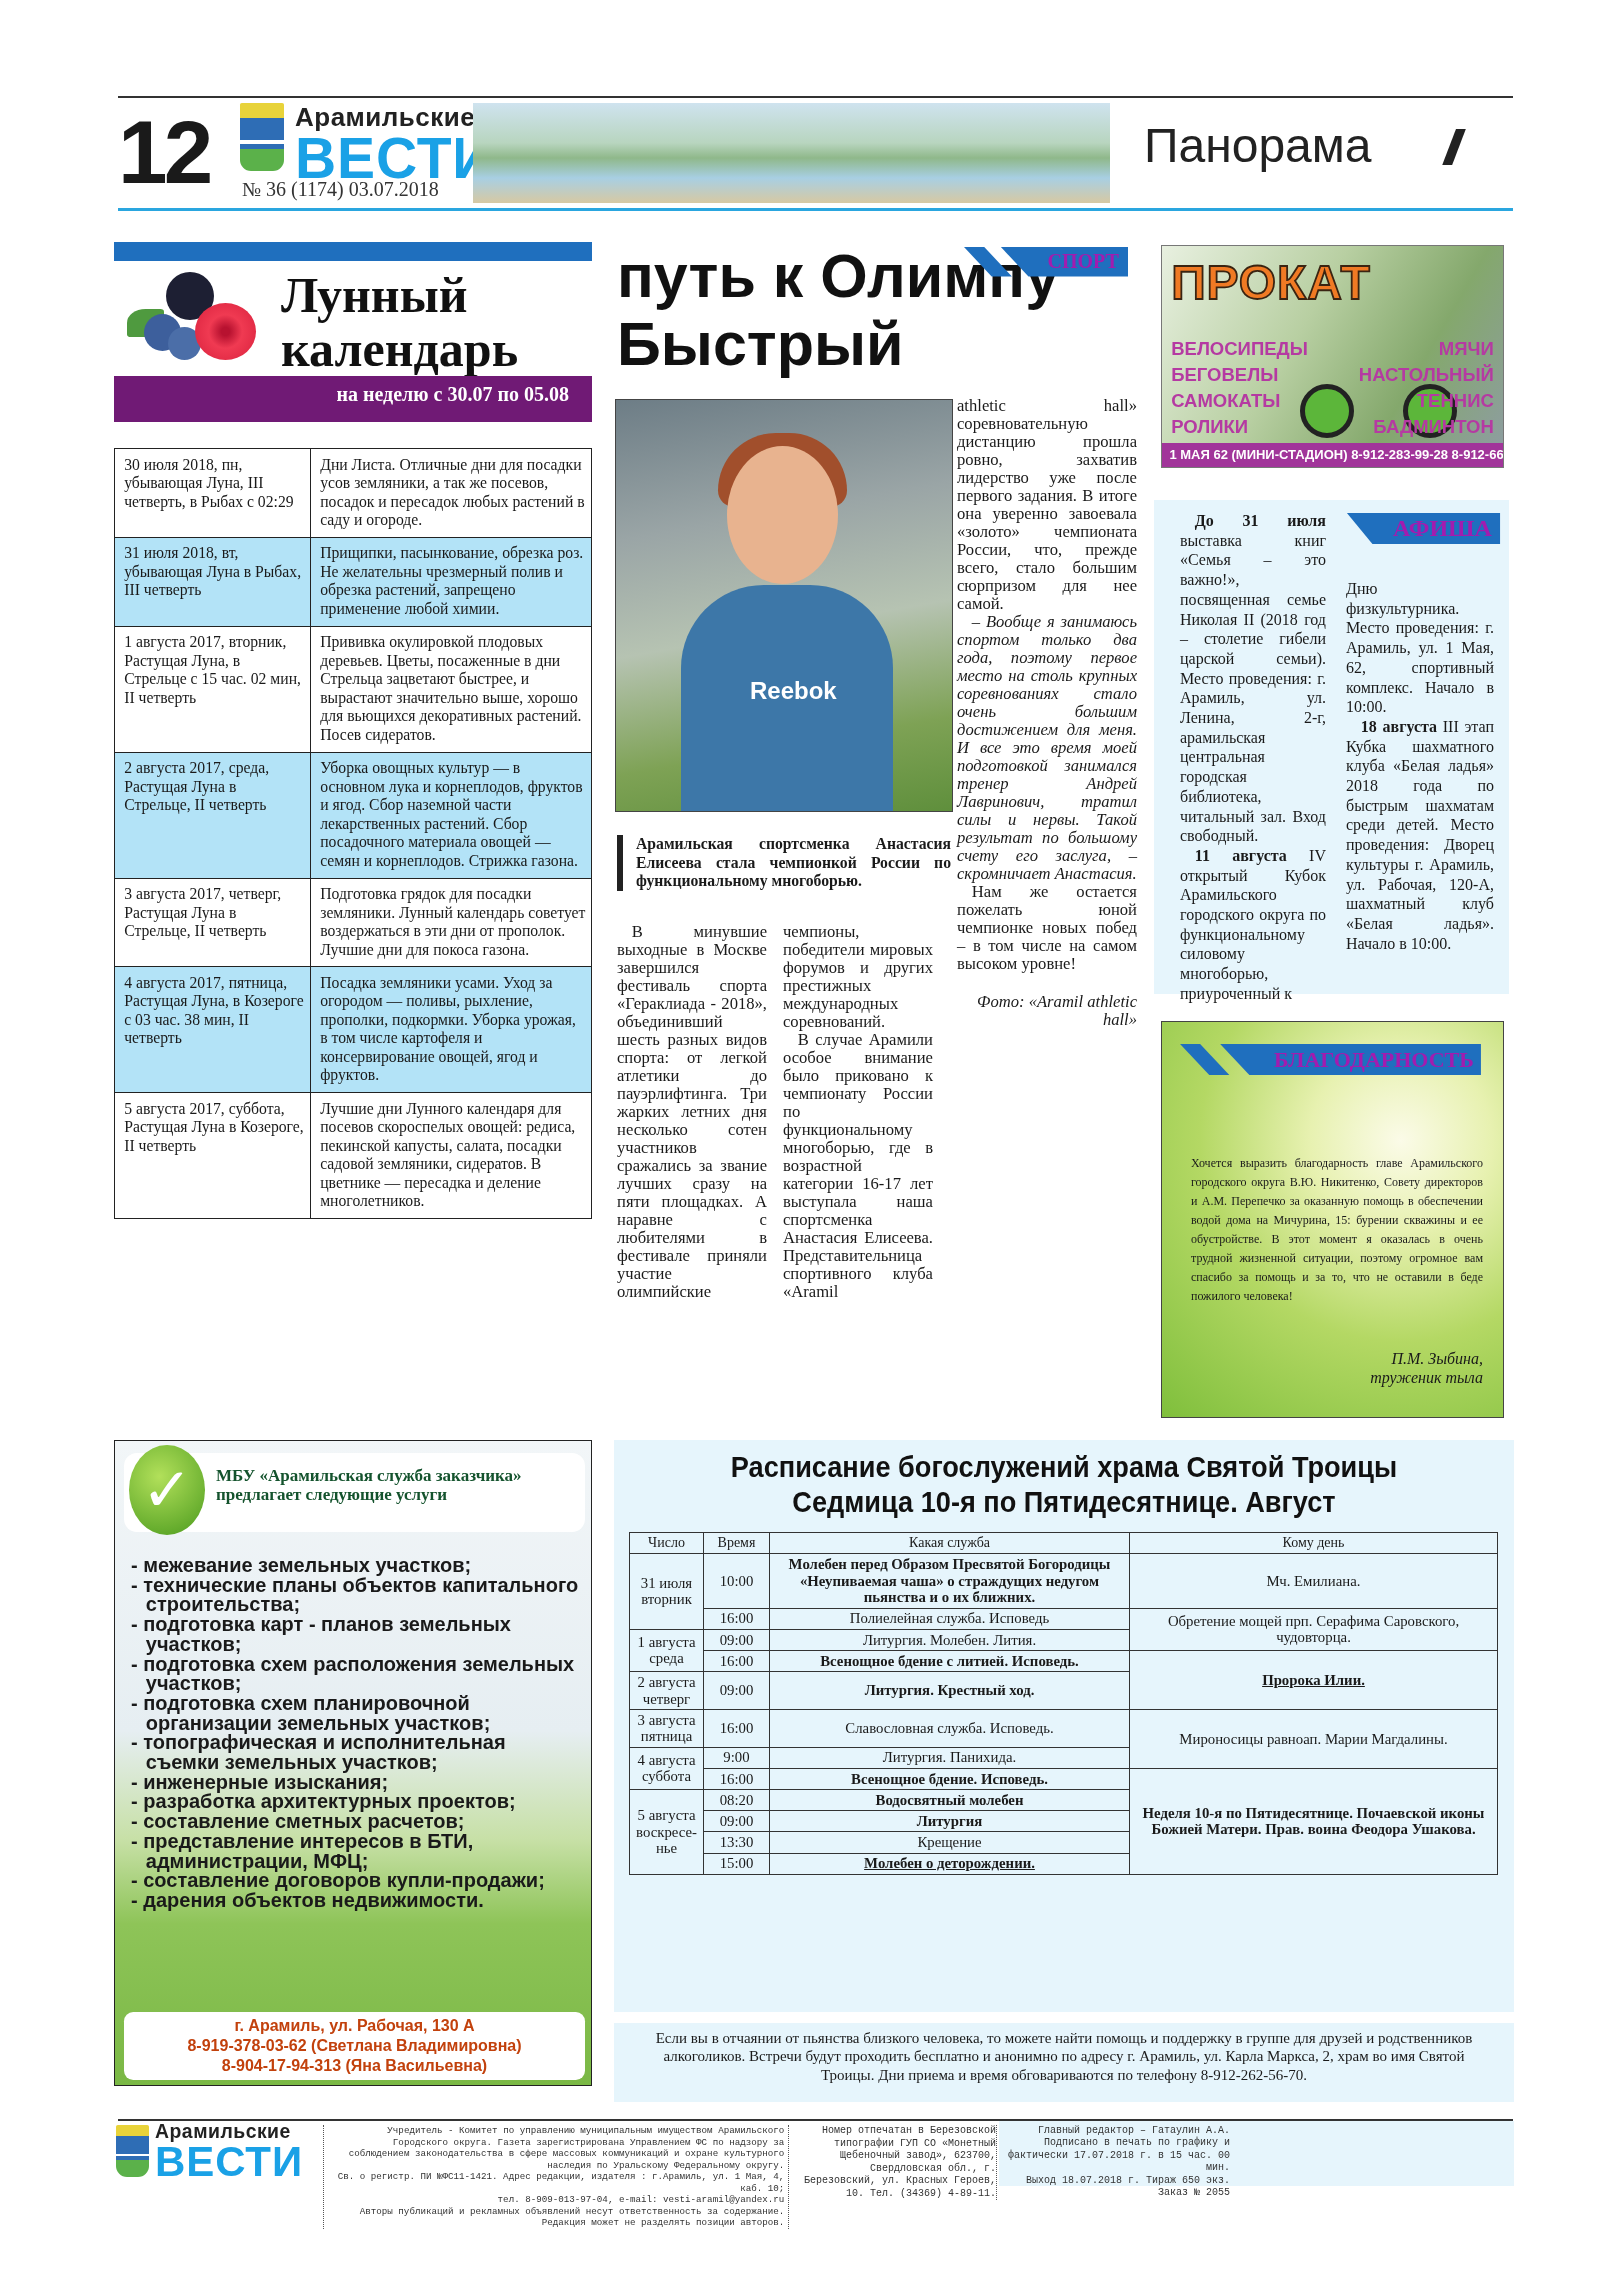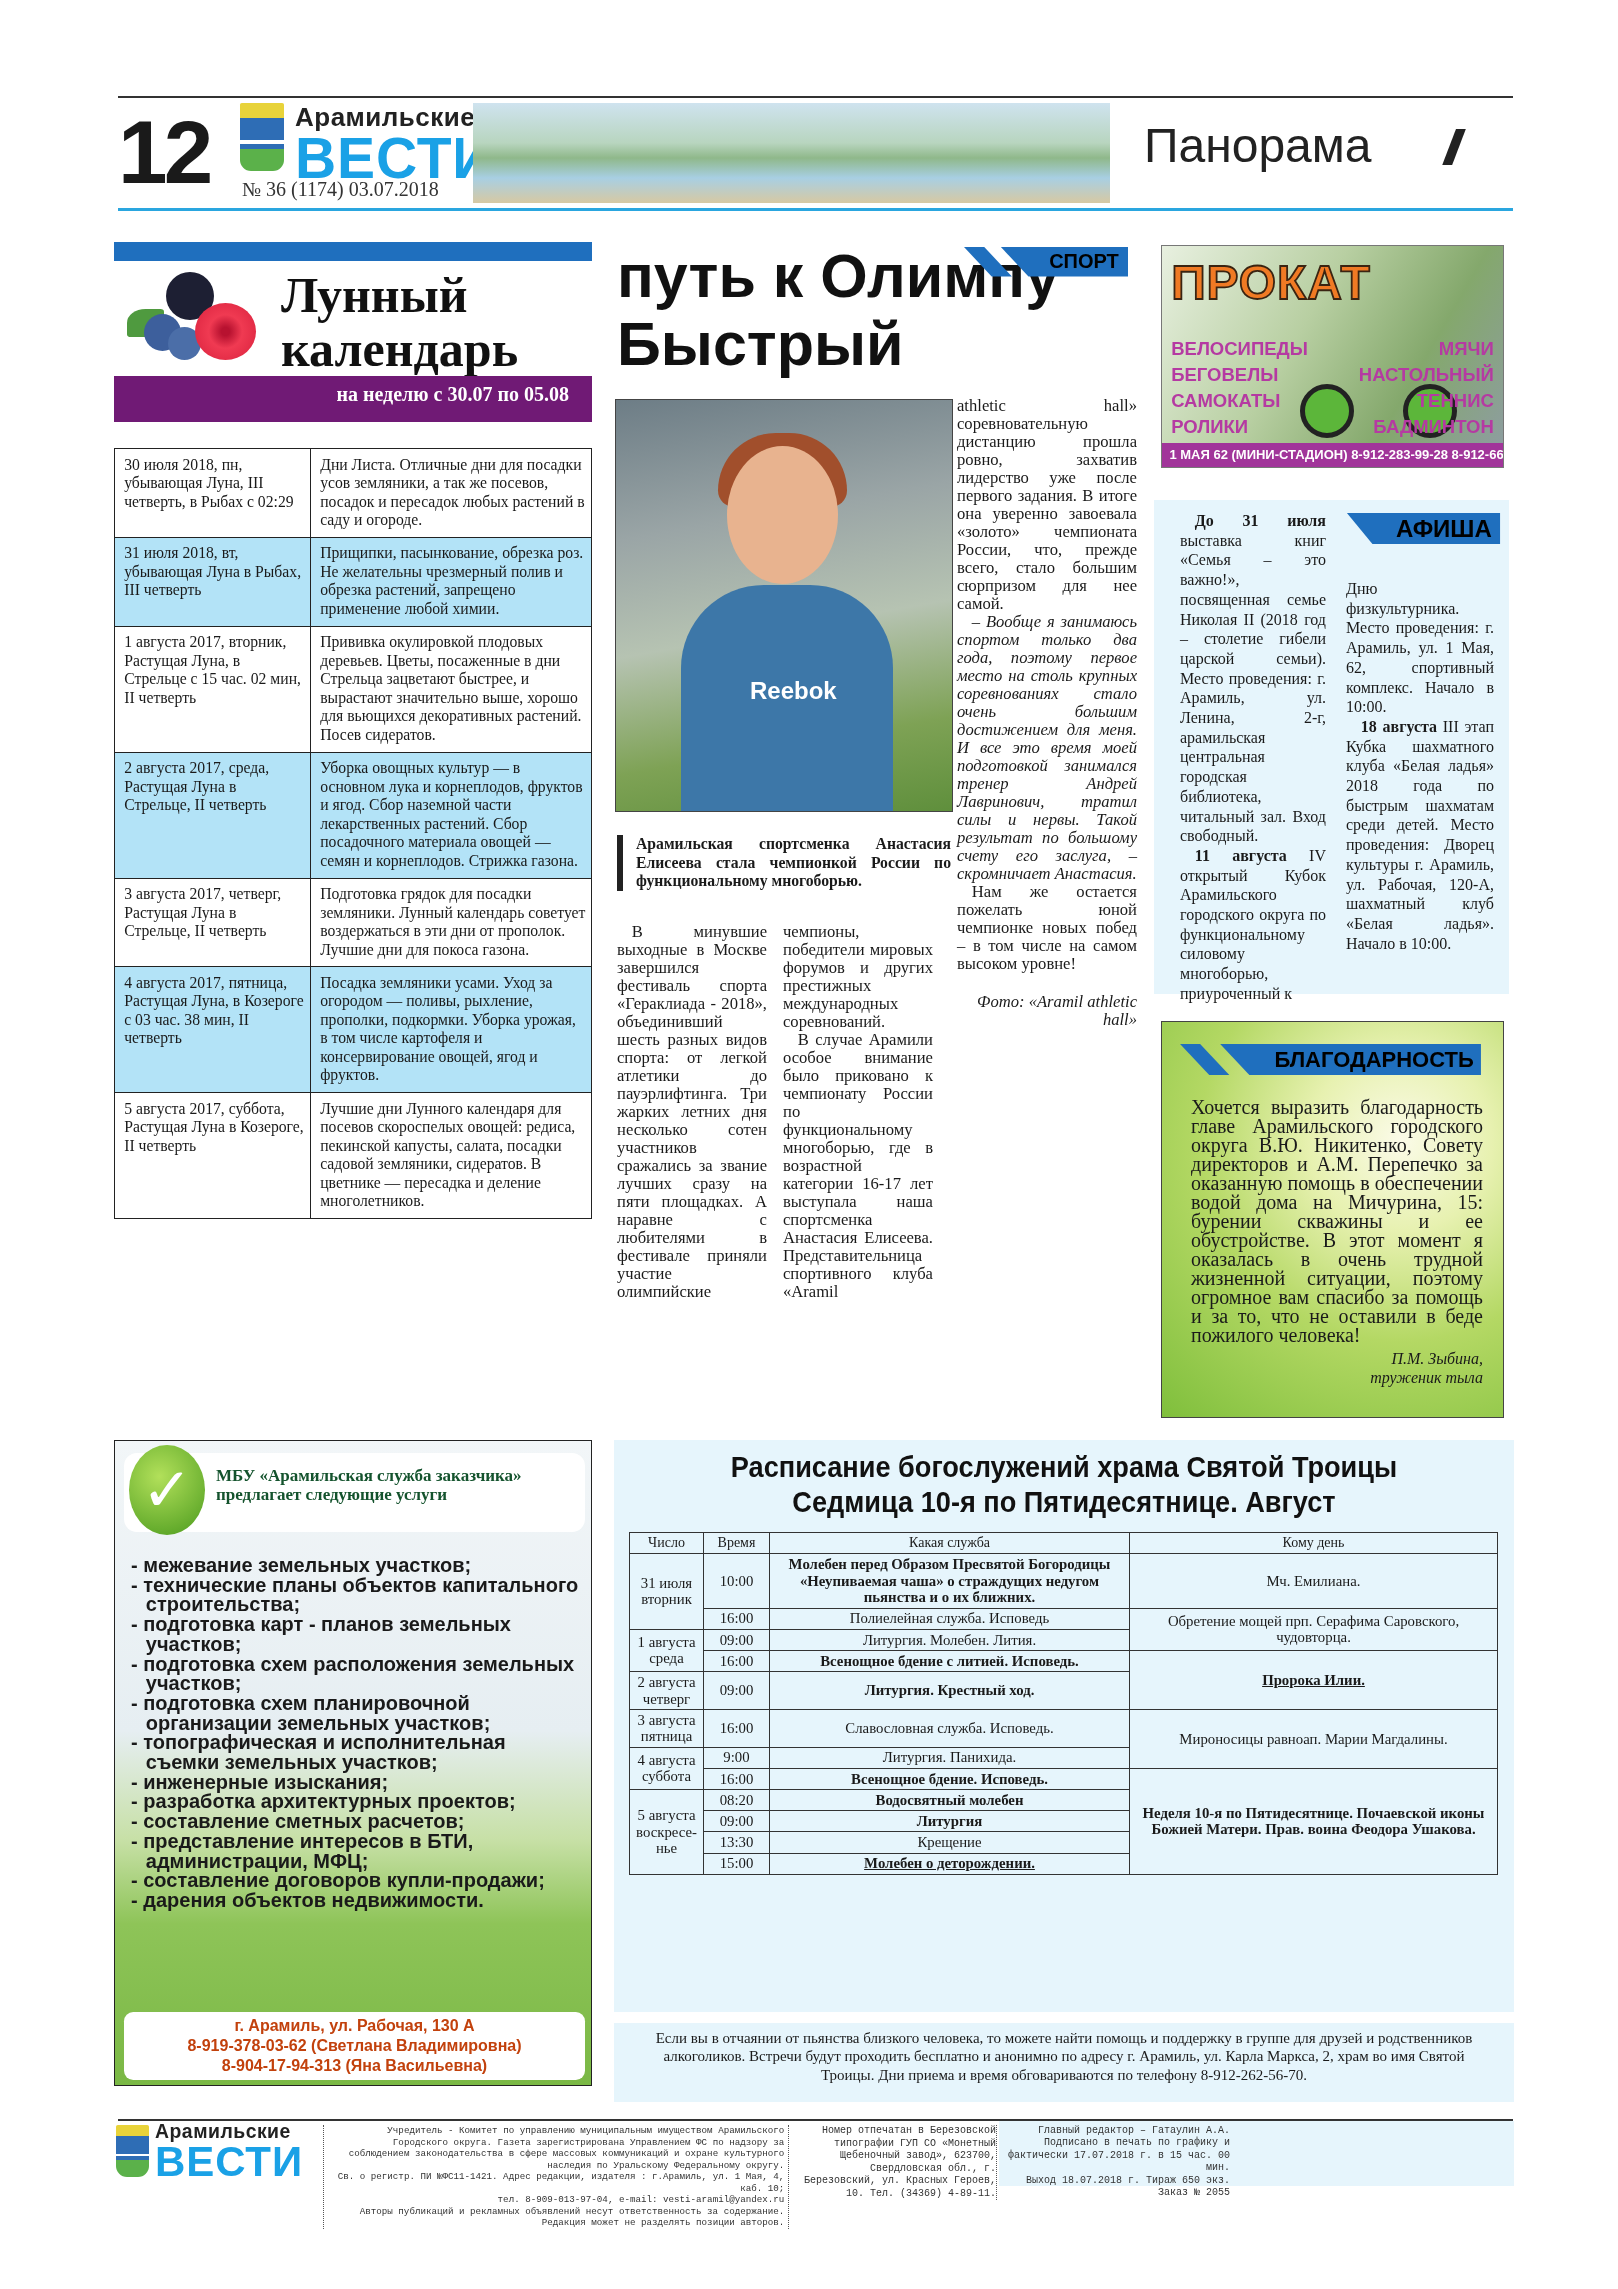--- a/index.html
+++ b/index.html
@@ -26,21 +26,21 @@
   #lc-title{left:281px;top:268px;font-size:50px;font-weight:700;line-height:54px;color:#111}
   #lc-subbar{left:114px;top:376px;width:478px;height:46px;background:#701a75;color:#fff;font-weight:700;font-size:20px;text-align:right;padding:6.5px 23px 0 0}
   #lc-table{left:114px;top:448px;width:478px;border-collapse:collapse;font-size:15.7px;line-height:18.5px}
   #lc-table td{border:1.8px solid #222;vertical-align:top;padding:6.5px 5.5px 7.4px 9.2px}
   #lc-table td.c1{width:196px}
   #lc-table tr.blue td{background:#b3e3f7}
 
   
   #sport-title{left:617px;top:242px;font-family:"Liberation Sans",sans-serif;font-weight:700;font-size:61px;line-height:68px;color:#111}
   #sport-tag{left:964px;top:247px;width:164px;height:29.5px}
-  .tagtxt{position:absolute;right:9.2px;top:2.8px;color:#000000;font-family:Liberation Sans, sans-serif;font-weight:700;font-size:20px}
+  .tagtxt{position:absolute;right:9.2px;top:2.8px;color:#a21caf;font-family:Liberation Serif, serif;font-weight:700;font-size:20px}
   #photo{left:615px;top:399px;width:338px;height:413px;border:0.9px solid #444;background:linear-gradient(170deg,#6d7d86 0%,#9aa5a6 30%,#b6c3b2 55%,#7ea255 80%,#5f8f3c 100%);overflow:hidden}
   #photo .shirt{position:absolute;left:65px;top:185px;width:212px;height:231px;background:#3d77a8;border-radius:83px 83px 0 0}
   #photo .head{position:absolute;left:111px;top:46px;width:111px;height:138px;background:#e8b38f;border-radius:50%}
   #photo .hair{position:absolute;left:102px;top:33px;width:129px;height:74px;background:#a14f2c;border-radius:65px 65px 18.5px 18.5px}
   #photo .logo{position:absolute;left:134px;top:277px;color:#fff;font-family:"Liberation Sans",sans-serif;font-size:24px;font-weight:700}
   #lead{left:617px;top:835px;width:334px;border-left:6.5px solid #222;padding-left:13px;font-weight:700;font-size:15.7px;line-height:18.5px;text-align:justify}
   .col{font-size:16.6px;line-height:18px;text-align:justify}
   .col p{text-indent:14.8px}
   .col .it{font-style:italic}
   #art-c1{left:617px;top:923px;width:150px}
@@ -59,21 +59,21 @@
   .wheel{position:absolute;width:54px;height:54px;border-radius:50%;border:5.5px solid #222;background:#5cb63a}
 
   #afisha{left:1154px;top:500px;width:355px;height:494px;background:#e6f5fc}
   #af-tag{left:1346px;top:513px;width:155px;height:30px}
   #af-c1{left:1180px;top:511px;width:146px;font-size:16px;line-height:19.7px;text-align:justify}
   #af-c2{left:1346px;top:579px;width:148px;font-size:16px;line-height:19.7px;text-align:justify}
   #af-c1 p,#af-c2 p{text-indent:14.8px}
 
   #thanks{left:1161px;top:1021px;width:343px;height:397px;border:0.9px solid #444;background:radial-gradient(circle at 70% 30%,#fbfbe8 0%,#e7f1b0 25%,#b4d864 55%,#7fbf3c 100%)}
   #th-tag{left:1178px;top:1044px;width:305px;height:31px}
-  #th-text{left:1191px;top:1098px;width:292px;font-size:20px;line-height:19px;text-align:justify}
+  #th-text{left:1191px;top:1154px;width:292px;font-size:12px;line-height:19px;text-align:justify}
   #th-sign{left:1191px;top:1349px;width:292px;font-size:16px;line-height:19px;text-align:right;font-style:italic}
 
   
   #mbu{left:114px;top:1440px;width:478px;height:646px;border:1.8px solid #222;background:linear-gradient(#f2f6f8 0%,#e6eef2 45%,#c7e0a6 62%,#8ec458 75%,#7ab845 100%)}
   #mbu-head{left:124px;top:1453px;width:461px;height:79px;background:#fff;border-radius:13px}
   #mbu-check{left:129px;top:1445px;width:76px;height:90px;border-radius:50%;background:radial-gradient(circle at 40% 35%,#b2e05a,#4a9a1d);color:#fff;font-size:61px;text-align:center;line-height:90px;font-family:"DejaVu Sans",sans-serif}
   #mbu-title{left:216px;top:1466px;width:369px;font-family:Liberation Serif, serif;font-weight:700;font-size:17px;line-height:19.4px;color:#14532d}
   #mbu-list{left:131px;top:1556px;width:452px;font-family:"Liberation Sans",sans-serif;font-weight:700;font-size:20px;line-height:19.7px;color:#1a1a1a}
   #mbu-list li{list-style:none;padding-left:14.8px;text-indent:-14.8px}
   #mbu-contact{left:124px;top:2012px;width:461px;height:68px;background:#fff;border-radius:9.2px;text-align:center;font-family:"Liberation Sans",sans-serif;font-weight:700;font-size:16px;line-height:20px;color:#c2410c;padding-top:3.7px}

